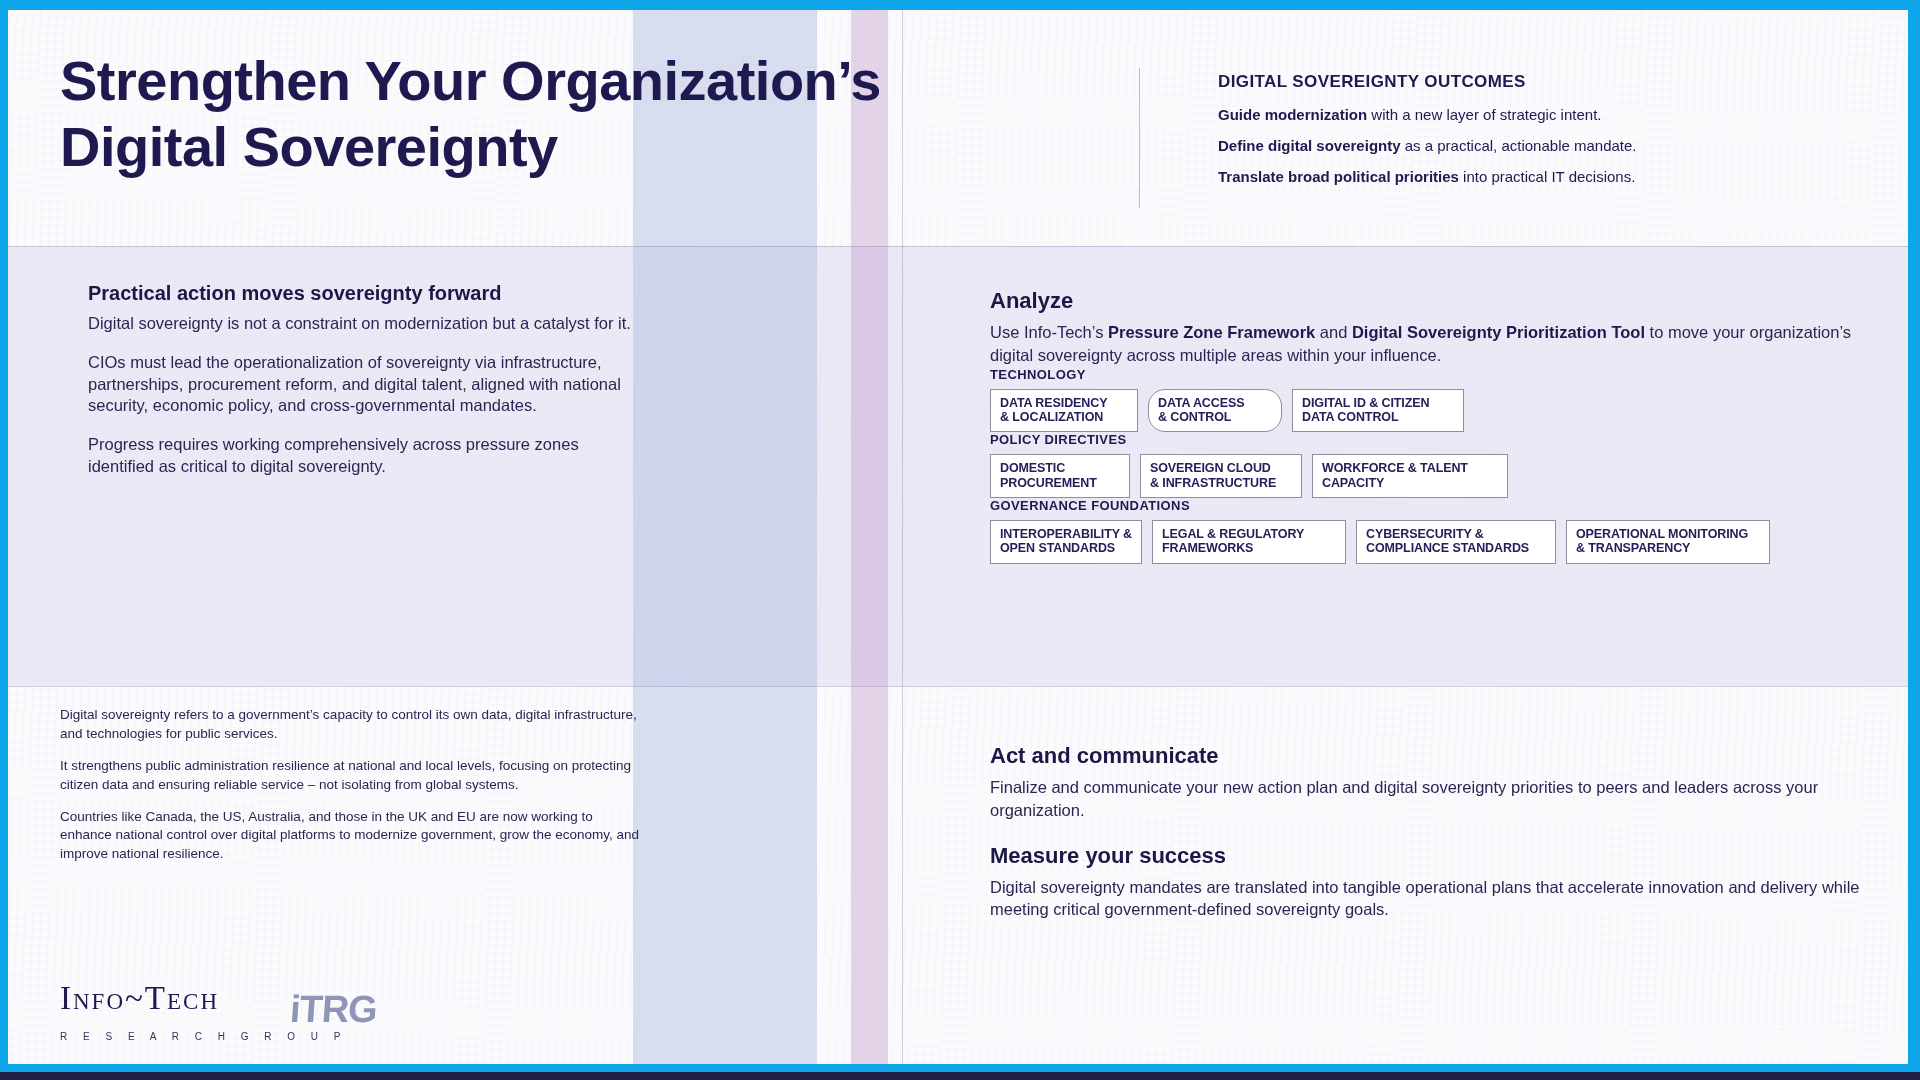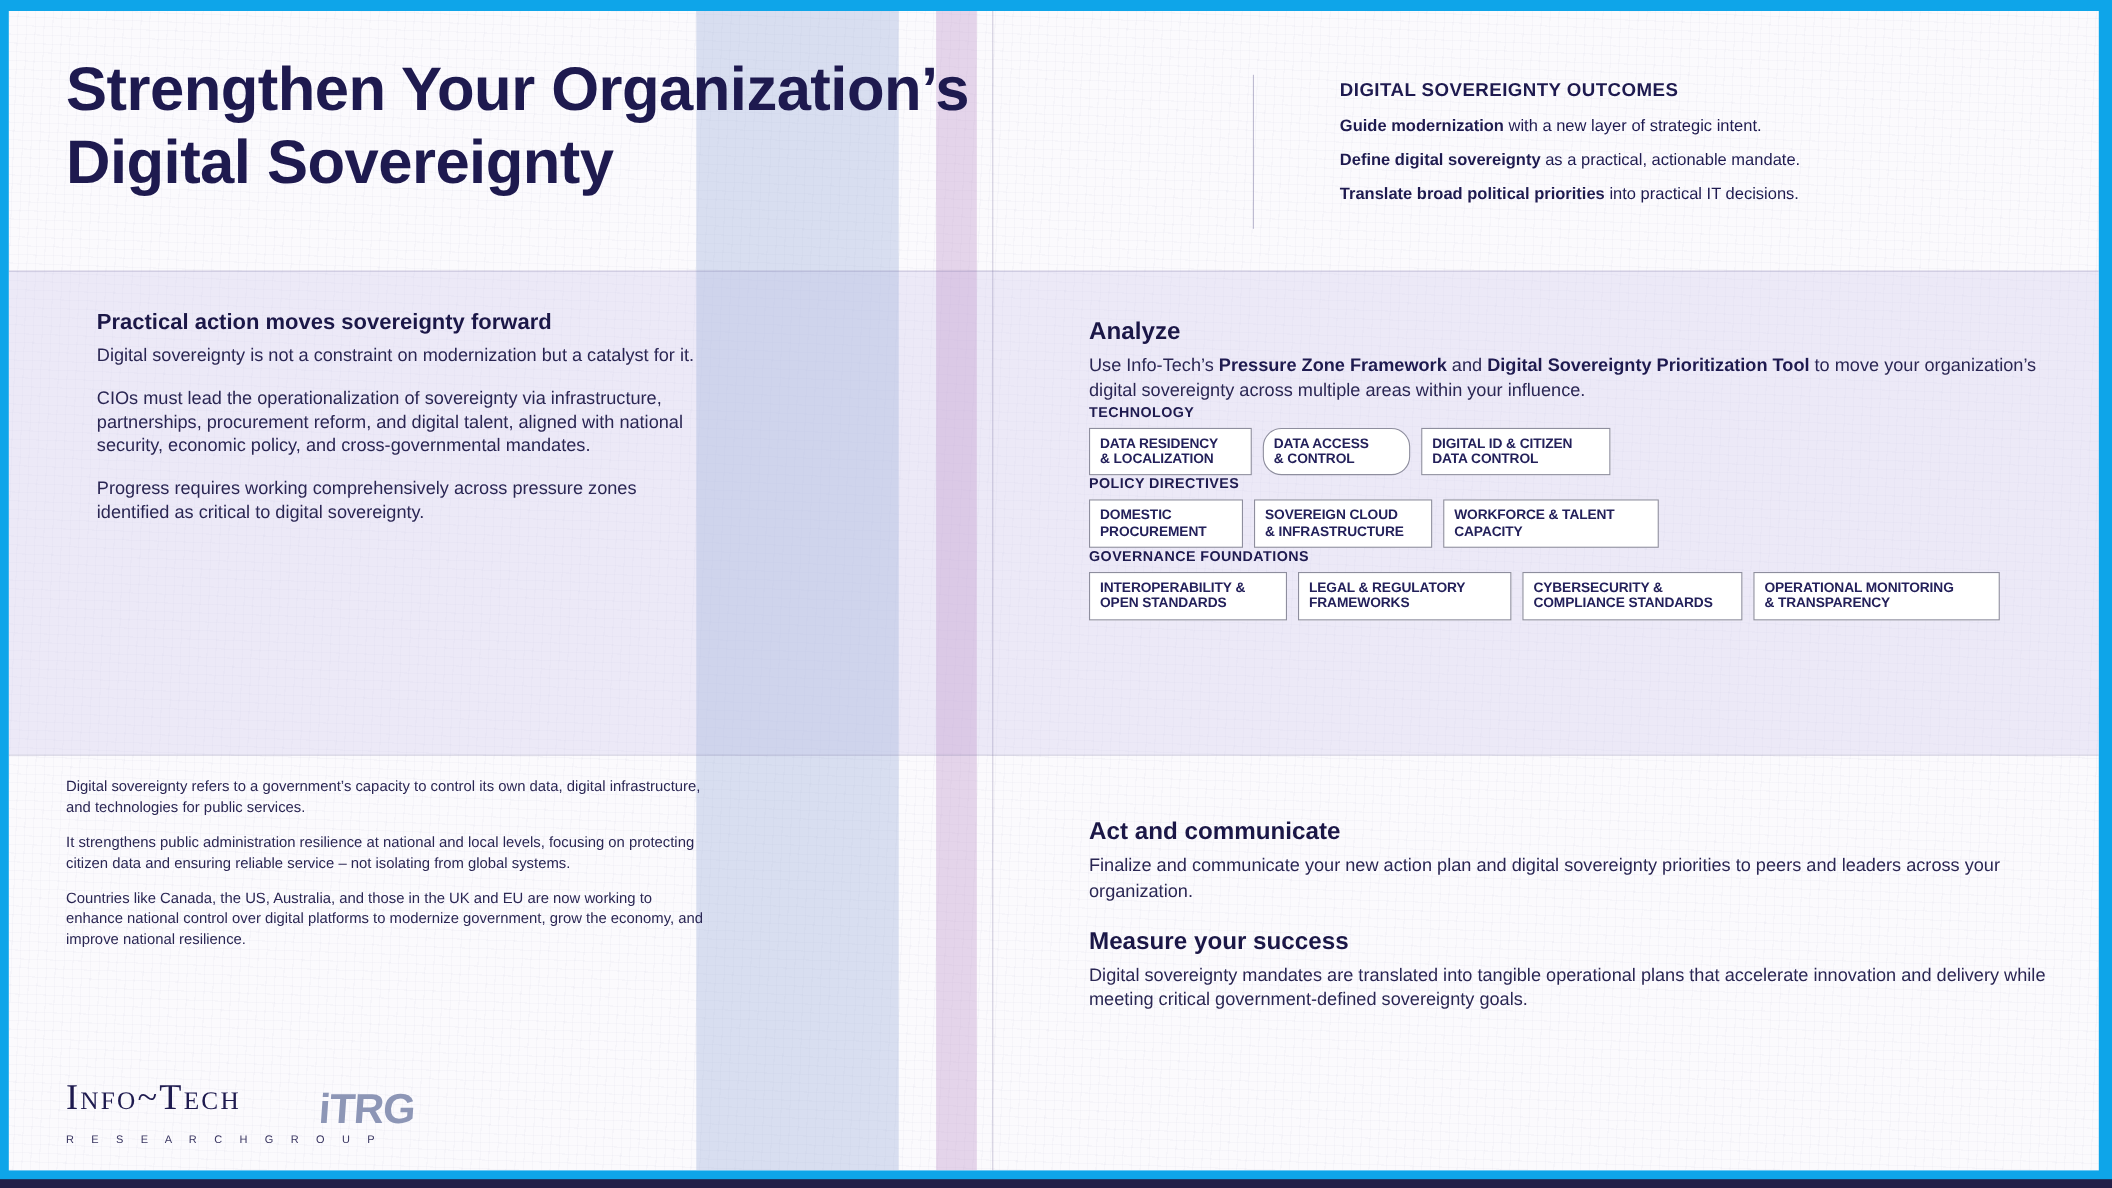--- a/index.html
+++ b/index.html
@@ -82,21 +82,21 @@
   .pz-box {
     background:#ffffff; border:1px solid #8e8e9e;
     padding:6px 9px 7px 9px; min-height:42px;
     font-size:12.5px; font-weight:700; color:#23205a; line-height:1.15;
     letter-spacing:-0.1px;
   }
   .pz-box div { white-space:nowrap; }
   
   .row-tech  .pz-box:nth-child(1){width:148px;} .row-tech  .pz-box:nth-child(2){width:134px;border-radius:17px;} .row-tech  .pz-box:nth-child(3){width:172px;}
   .row-pol   .pz-box:nth-child(1){width:140px;} .row-pol   .pz-box:nth-child(2){width:162px;} .row-pol   .pz-box:nth-child(3){width:196px;}
-  .row-gov   .pz-box:nth-child(1){width:180px;} .row-gov   .pz-box:nth-child(2){width:194px;} .row-gov   .pz-box:nth-child(3){width:200px;} .row-gov .pz-box:nth-child(4){width:224px;}
+  .row-gov   .pz-box:nth-child(1){width:152px;} .row-gov   .pz-box:nth-child(2){width:194px;} .row-gov   .pz-box:nth-child(3){width:200px;} .row-gov .pz-box:nth-child(4){width:204px;}
 
   
   .definition { position:absolute; left:52px; top:696px; width:580px; }
   .definition p { font-size:13.5px; line-height:1.4; color:#2a2653; margin-bottom:13px; }
 
   
   .logo-infotech { position:absolute; left:52px; top:972px; color:#1e1a4f; }
   .logo-infotech .name {
     font-family:"Liberation Serif", serif; font-variant:small-caps;
     font-size:33px; letter-spacing:2px; line-height:1;

